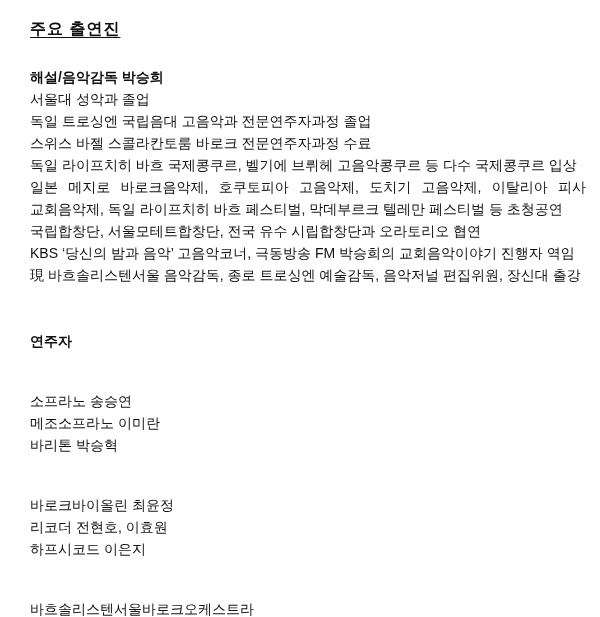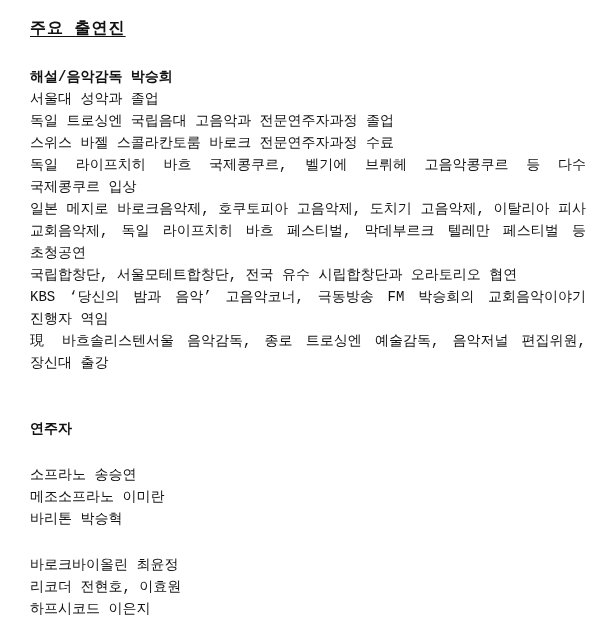--- a/index.html
+++ b/index.html
@@ -6,21 +6,21 @@
     margin: 0;
     padding: 0;
     background: #ffffff;
   }
   .page {
     width: 600px;
     height: 617px;
     box-sizing: border-box;
     background: #ffffff;
     padding: 18px 14px 0 30px;
-    font-family: Liberation Mono, monospace;
+    font-family: Liberation Sans, sans-serif;
     color: #111111;
     overflow: hidden;
   }
   .doc-title {
     font-size: 16px;
     font-weight: 700;
     line-height: 22px;
     margin: 0;
     text-decoration: underline;
     text-underline-offset: 3px;
@@ -34,21 +34,21 @@
     word-break: keep-all;
     max-width: 556px;
   }
   .bold {
     font-weight: 700;
   }
   .after-title {
     margin-top: 26px;
   }
   .gap-1 {
-    margin-top: 24px;
+    margin-top: 38px;
   }
   .gap-2 {
     margin-top: 44px;
   }
 </style>
 </head>
 <body>
 
 <div class="page">
 

